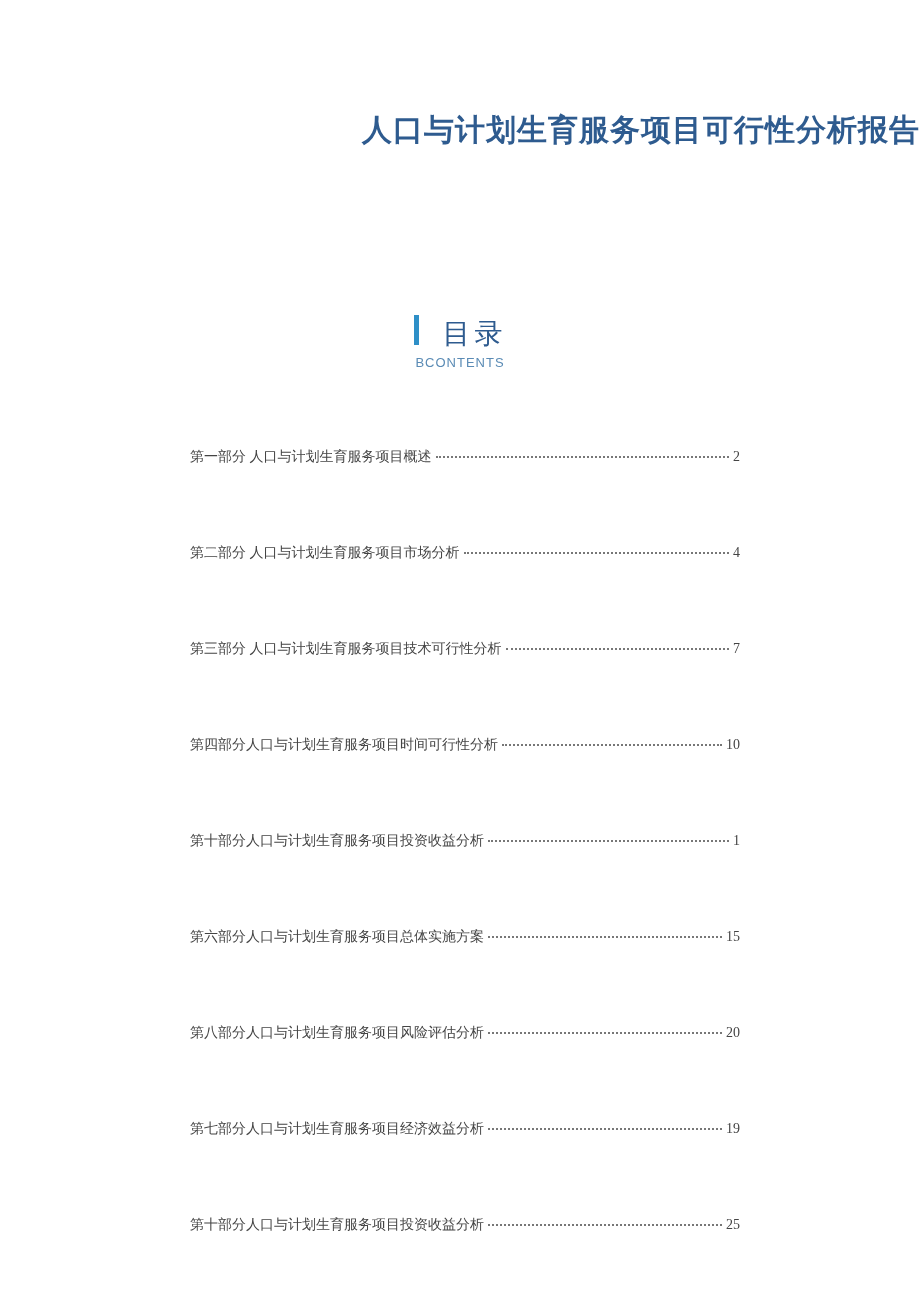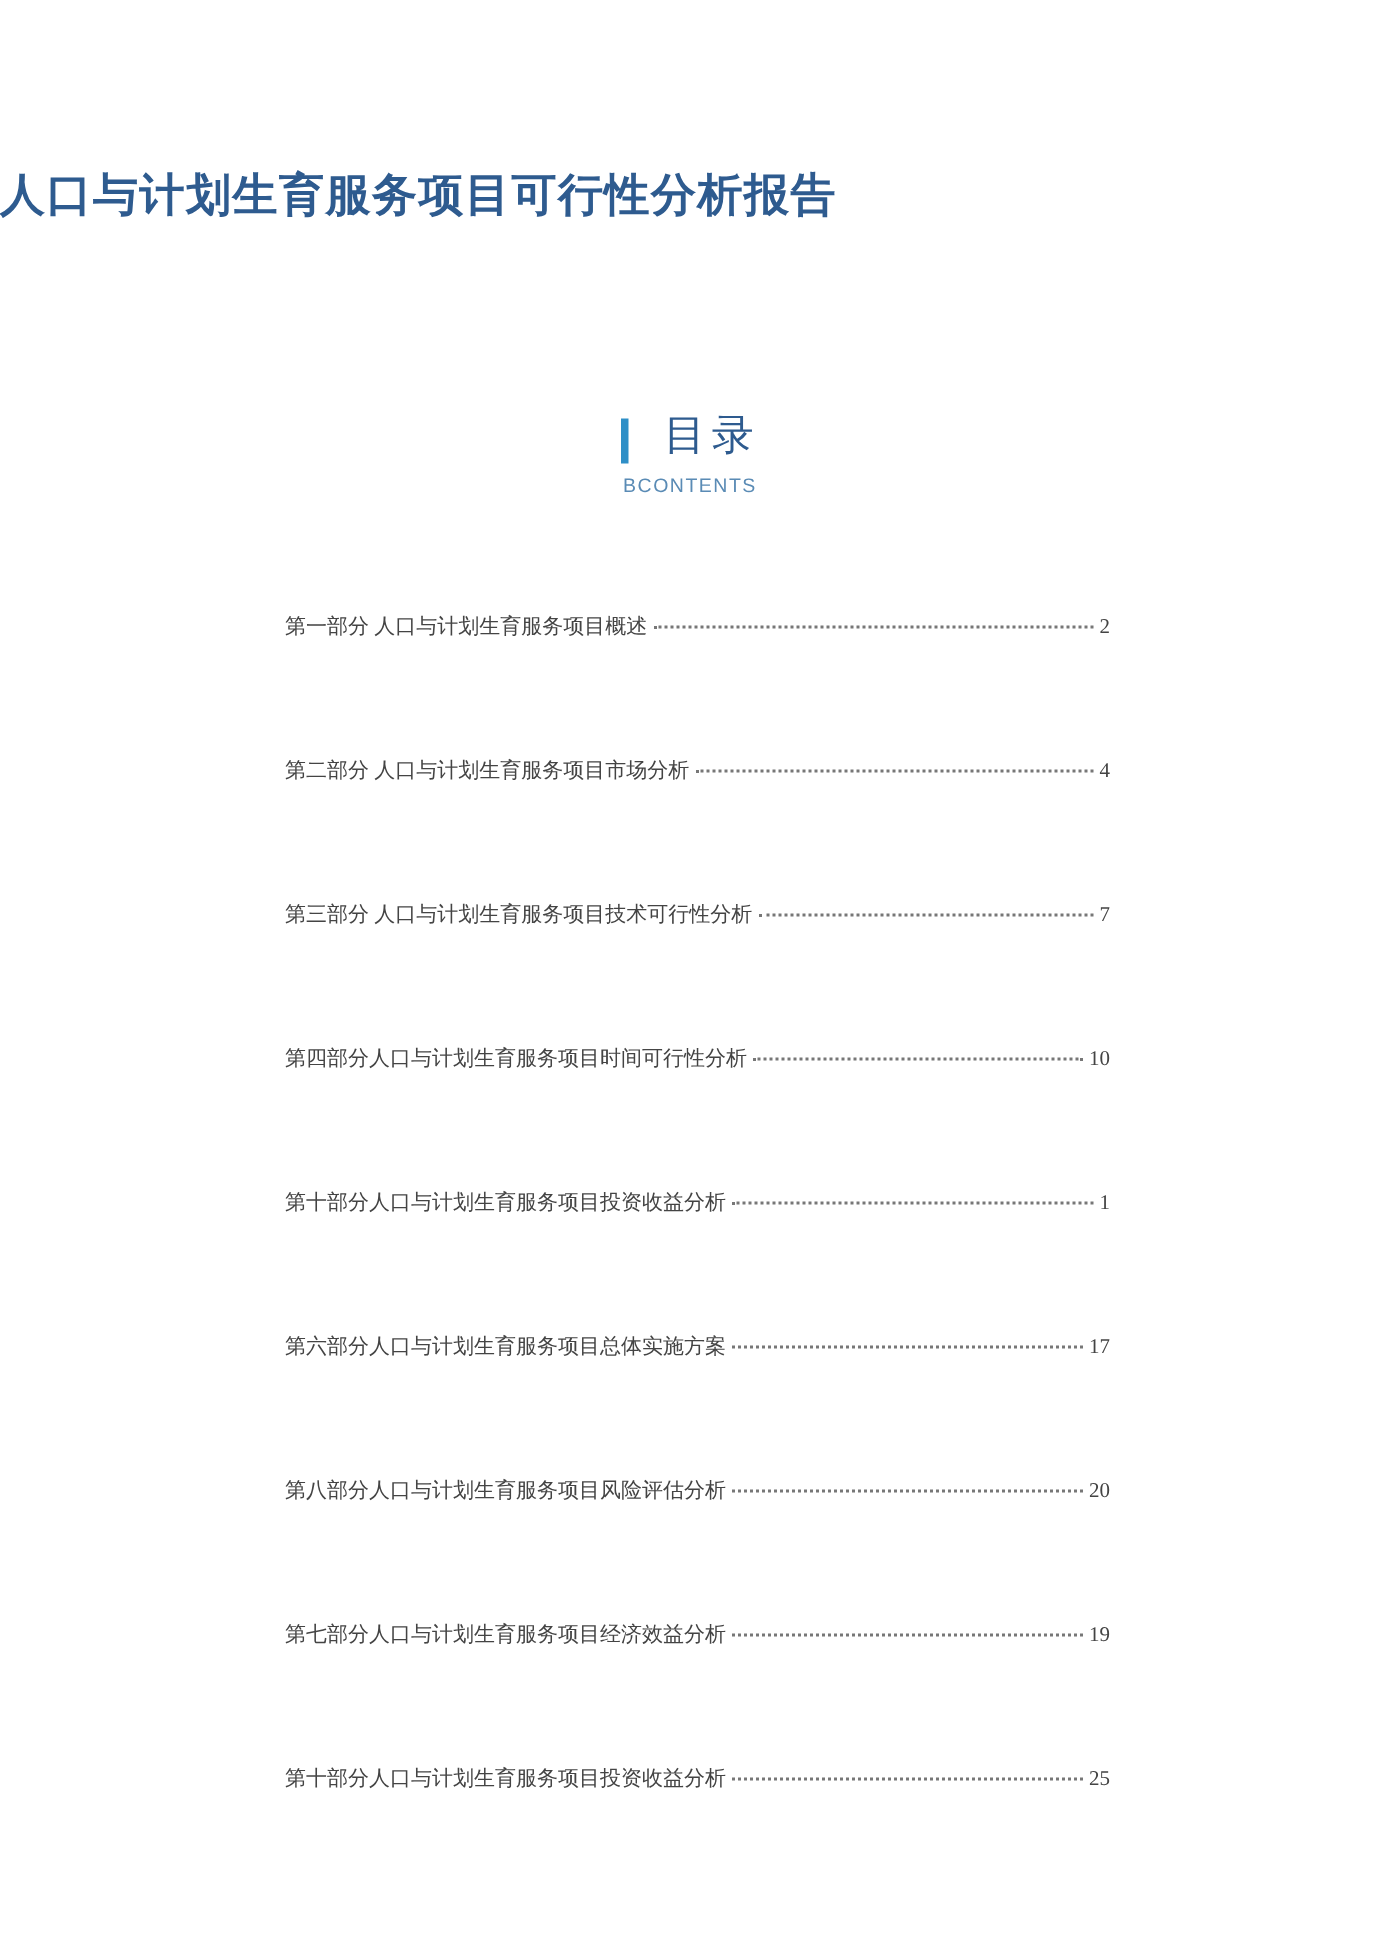--- a/index.html
+++ b/index.html
@@ -8,37 +8,38 @@
       box-sizing: border-box;
     }
     body {
       width: 920px;
       height: 1301px;
       background: #ffffff;
       font-family: "SimSun", "宋体", serif;
       position: relative;
     }
     .page-title {
-      text-align: left;
+      text-align: right;
       padding-top: 110px;
       font-size: 30px;
       font-weight: bold;
       color: #2e5b8f;
       font-family: Liberation Mono, monospace;
       letter-spacing: 1px;
     }
     .toc-header {
       text-align: center;
       margin-top: 120px;
       margin-bottom: 30px;
     }
     .toc-title-row {
       display: inline-flex;
-      align-items: flex-end;
+      align-items: flex-start;
       gap: 24px;
+      margin-top: 44px;
     }
     .toc-bar {
       width: 5px;
       height: 30px;
       background: #2e8fc7;
       display: inline-block;
     }
     .toc-title {
       font-size: 28px;
       color: #2e5b8f;
@@ -117,21 +118,21 @@
     <span class="toc-page">10</span>
   </div>
   <div class="toc-item">
     <span class="toc-label">第十部分人口与计划生育服务项目投资收益分析</span>
     <span class="toc-dots"></span>
     <span class="toc-page">1</span>
   </div>
   <div class="toc-item">
     <span class="toc-label">第六部分人口与计划生育服务项目总体实施方案</span>
     <span class="toc-dots"></span>
-    <span class="toc-page">17</span>
+    <span class="toc-page">15</span>
   </div>
   <div class="toc-item">
     <span class="toc-label">第八部分人口与计划生育服务项目风险评估分析</span>
     <span class="toc-dots"></span>
     <span class="toc-page">20</span>
   </div>
   <div class="toc-item">
     <span class="toc-label">第七部分人口与计划生育服务项目经济效益分析</span>
     <span class="toc-dots"></span>
     <span class="toc-page">19</span>

